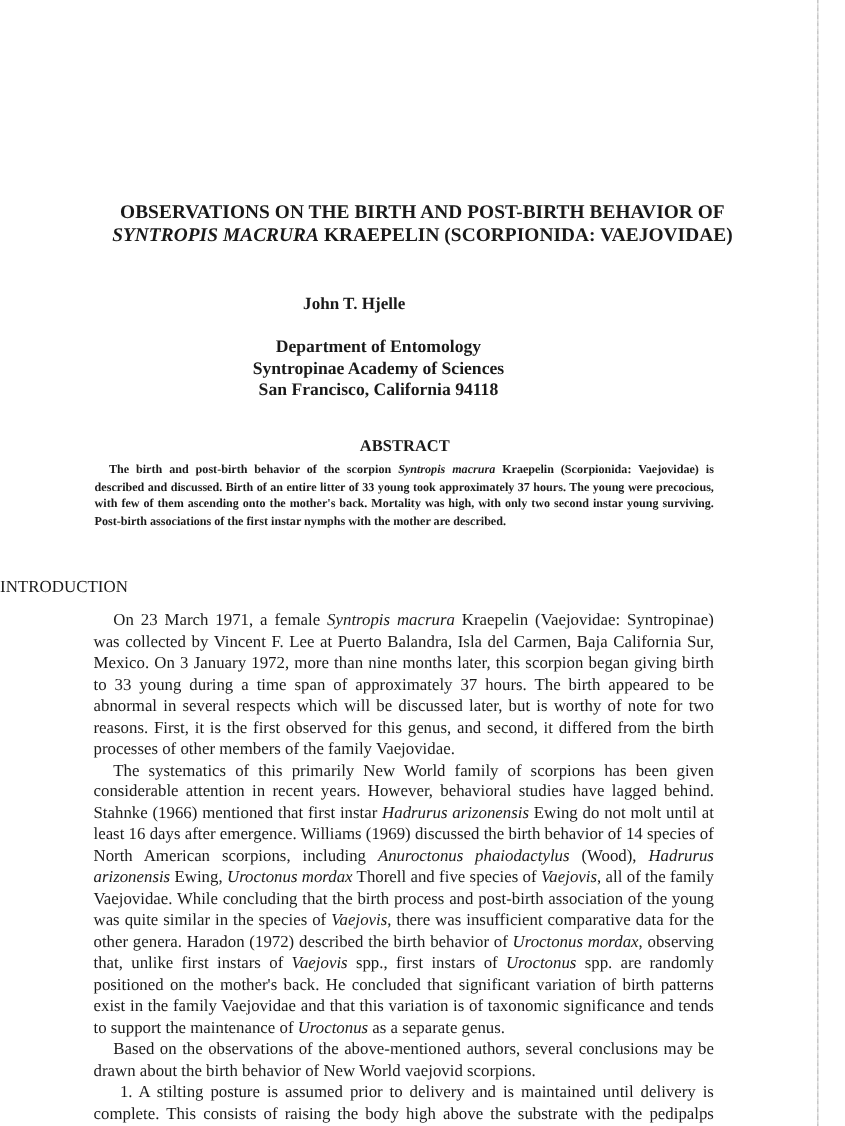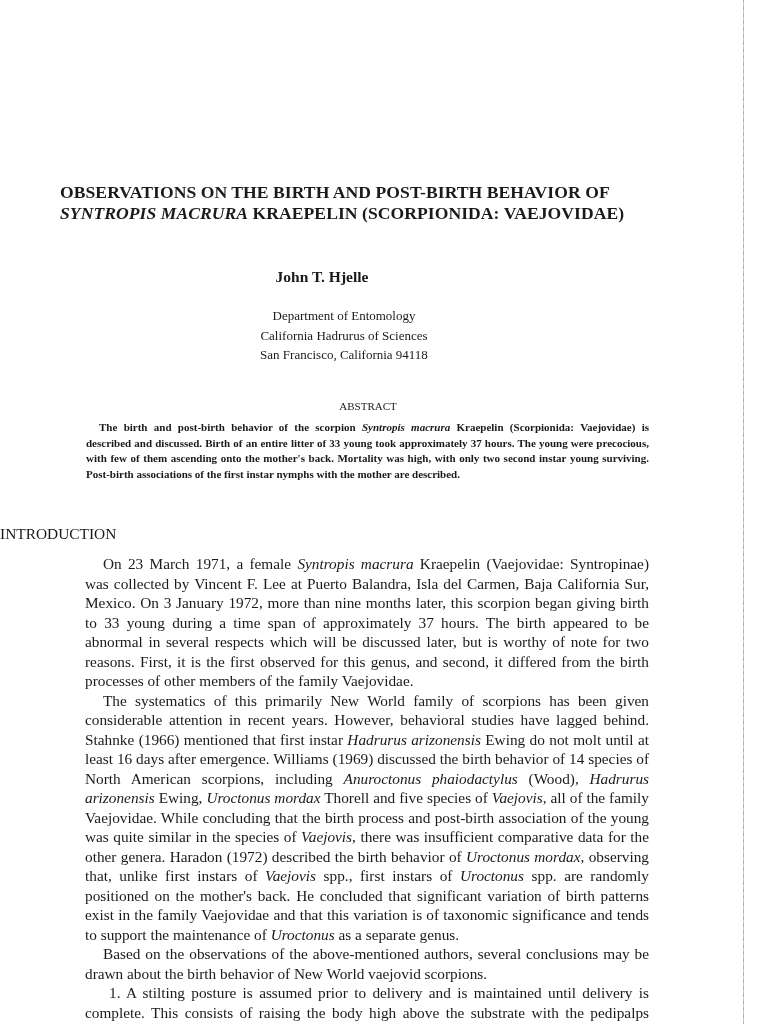--- a/index.html
+++ b/index.html
@@ -14,35 +14,35 @@
     background: repeating-linear-gradient(to bottom, #9a9a9a 0 3px, #c8c8c8 3px 5px, #b0b0b0 5px 7px);
     opacity: 0.8;
   }
   .citation {
     position: absolute; left: 95px; top: 67px; width: 580px;
     font-size: 12.6px; line-height: 16px;
   }
   .citation .line2 { padding-left: 31px; }
   .title {
     position: absolute; left: 60px; top: 182px; width: 648px;
-    text-align: left; font-size: 17.6px; font-weight: bold; line-height: 21px;
+    text-align: center; font-size: 17.6px; font-weight: bold; line-height: 21px;
     letter-spacing: 0.05px;
     font-family: Liberation Serif, serif;
   }
   .author {
     position: absolute; left: 0; top: 267px; width: 644px;
     text-align: center; font-size: 15.5px; font-weight: bold; line-height: 20px;
   }
   .affil {
     position: absolute; left: 0; top: 306px; width: 688px;
-    text-align: center; font-size: 13px; line-height: 19.5px;
+    text-align: center; font-size: 16px; line-height: 19.5px; font-weight: bold;
   }
   .abstract-heading {
     position: absolute; left: 0; top: 398px; width: 736px;
-    text-align: center; font-size: 11px; font-weight: normal; line-height: 16px;
+    text-align: center; font-size: 15px; font-weight: bold; line-height: 16px;
   }
   .abstract-body {
     position: absolute; left: 86px; top: 420px; width: 563px;
     font-size: 11px; font-weight: bold; line-height: 15.6px;
     text-align: justify; text-indent: 13px;
   }
   .intro-heading {
     position: absolute; left: 0; top: 524px; width: 736px;
     text-align: left; font-size: 15.4px; line-height: 20px;
   }
@@ -64,21 +64,21 @@
 
   <div class="title">
     <div>OBSERVATIONS ON THE BIRTH AND POST-BIRTH BEHAVIOR OF</div>
     <div><i>SYNTROPIS MACRURA</i><span> KRAEPELIN (SCORPIONIDA: VAEJOVIDAE)</span></div>
   </div>
 
   <div class="author">John T. Hjelle</div>
 
   <div class="affil">
     <div>Department of Entomology</div>
-    <div>California Hadrurus of Sciences</div>
+    <div>Syntropinae Academy of Sciences</div>
     <div>San Francisco, California 94118</div>
   </div>
 
   <div class="abstract-heading">ABSTRACT</div>
   <div class="abstract-body"><span>The birth and post-birth behavior of the scorpion </span><i>Syntropis macrura</i><span> Kraepelin (Scorpionida: Vaejovidae) is described and discussed. Birth of an entire litter of 33 young took approximately 37 hours. The young were precocious, with few of them ascending onto the mother's back. Mortality was high, with only two second instar young surviving. Post-birth associations of the first instar nymphs with the mother are described.</span></div>
 
   <div class="intro-heading">INTRODUCTION</div>
 
   <div class="body-text">
     <p><span>On 23 March 1971, a female </span><i>Syntropis macrura</i><span> Kraepelin (Vaejovidae: Syntropinae) was collected by Vincent F. Lee at Puerto Balandra, Isla del Carmen, Baja California Sur, Mexico. On 3 January 1972, more than nine months later, this scorpion began giving birth to 33 young during a time span of approximately 37 hours. The birth appeared to be abnormal in several respects which will be discussed later, but is worthy of note for two reasons. First, it is the first observed for this genus, and second, it differed from the birth processes of other members of the family Vaejovidae.</span></p>

